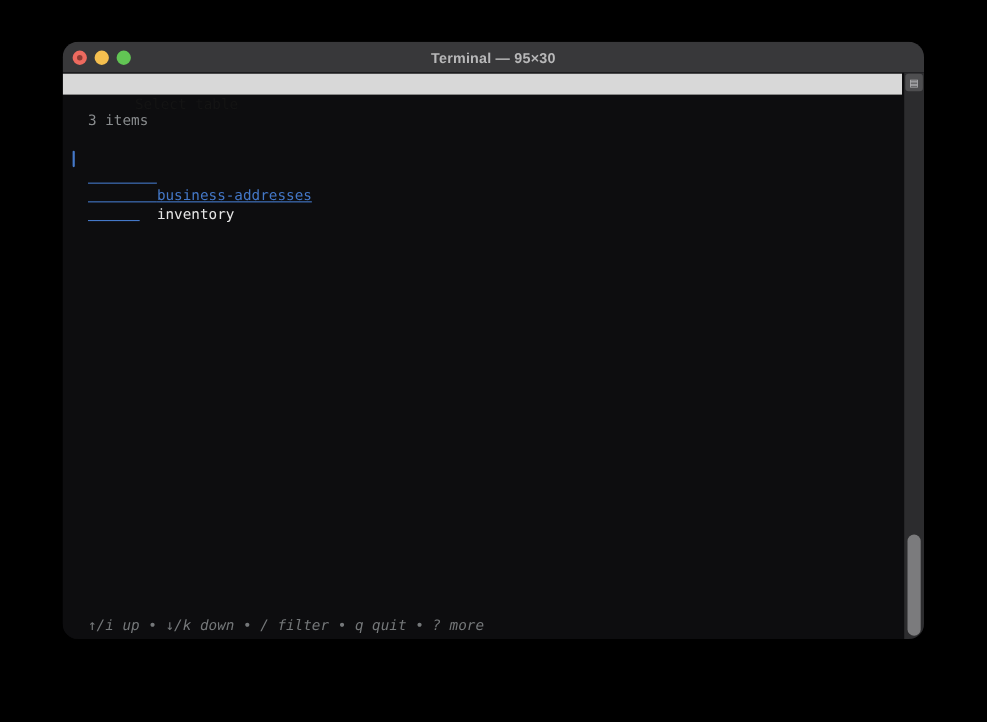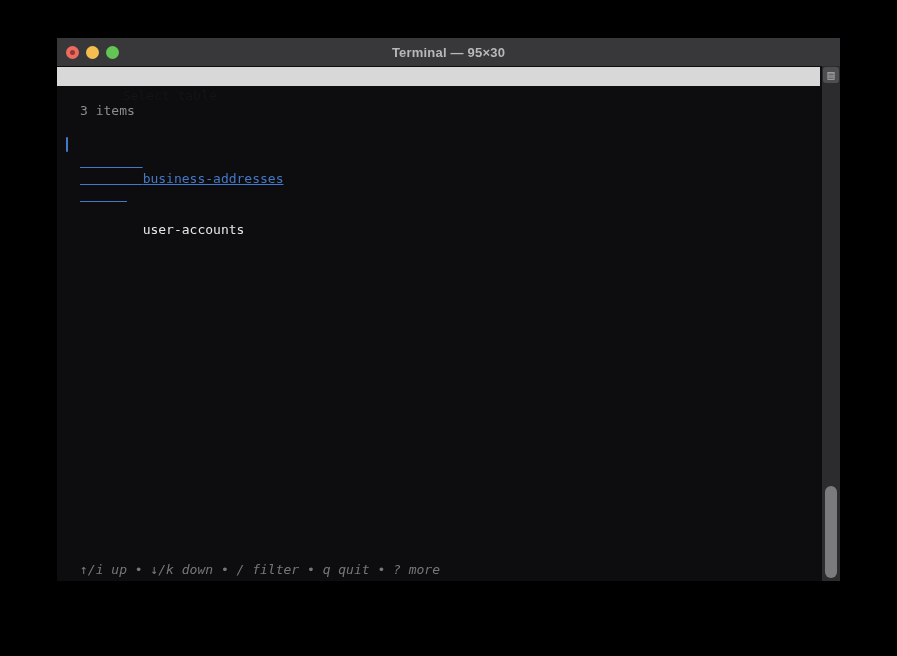--- a/index.html
+++ b/index.html
@@ -3,21 +3,21 @@
 <meta charset="utf-8">
 <style>
   * { margin: 0; padding: 0; box-sizing: border-box; }
   html, body { width: 897px; height: 656px; background: #000000; overflow: hidden; }
   body { font-family: "DejaVu Sans Mono", monospace; }
 
   .stage { position: relative; width: 897px; height: 656px; background: #000000; }
 
   .window {
     position: absolute; left: 57px; top: 38px; width: 783px; height: 543px;
-    border-radius: 0; overflow: hidden; background: #0d0d0f;
+    border-radius: 14px; overflow: hidden; background: #0d0d0f;
     box-shadow: 0 18px 50px rgba(0,0,0,0.75);
   }
 
   
   .titlebar {
     position: absolute; left: 0; top: 0; right: 0; height: 28px;
     background: #38383a;
     display: flex; align-items: center; justify-content: center;
   }
   .traffic-lights {
@@ -99,24 +99,24 @@
         <span>Select table</span>
       </div>
 
       <div class="row row-status">3 items</div>
 
       <div class="row row-item row-item-0 selected">
         <span class="cursor-bar"></span>
         <span>business-addresses</span>
       </div>
 
+      <div class="row row-item row-item-1">
+        <span>inventory</span>
+      </div>
 
-      <div class="row row-item row-item-2">
-        <span>user-accounts</span>
-      </div>
 
       <div class="row row-help">↑/i up • ↓/k down • / filter • q quit • ? more</div>
 
       <div class="scrollbar">
         <div class="split-btn">
           <span>▤</span>
         </div>
         <div class="scroll-thumb"></div>
       </div>
 

